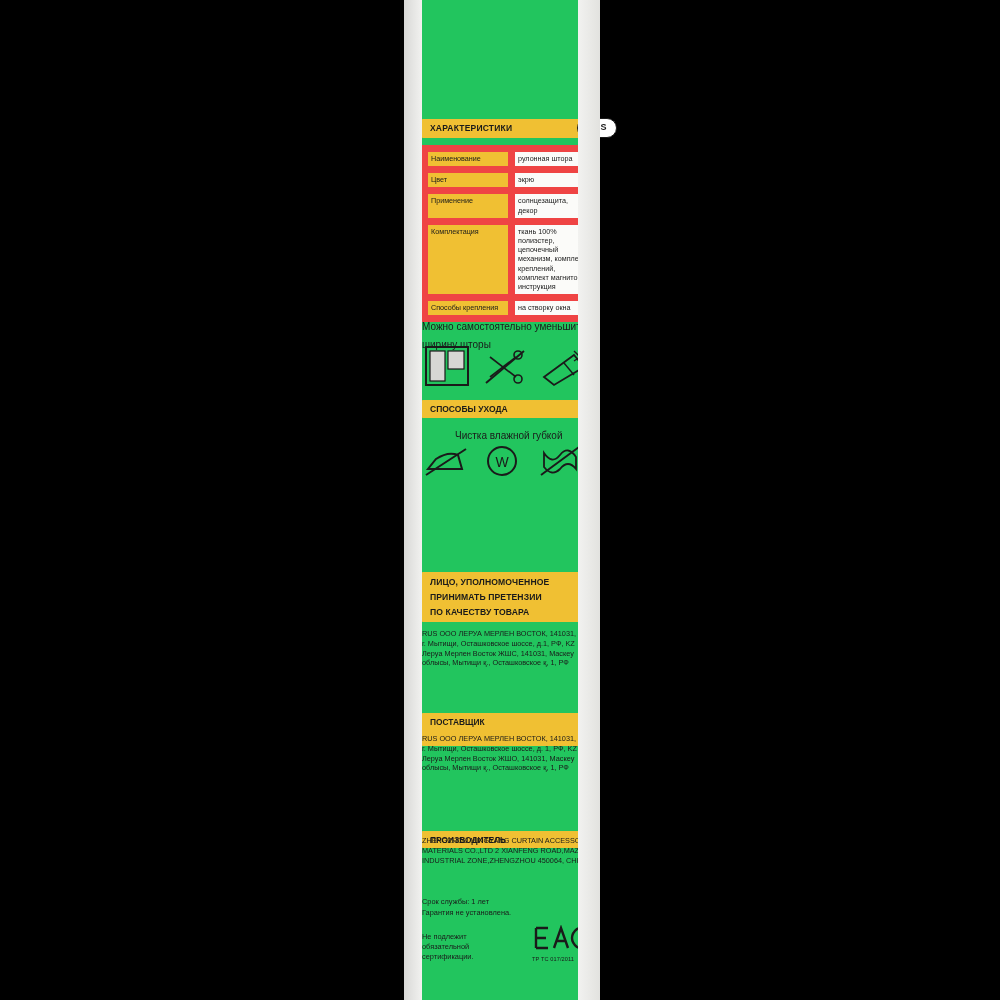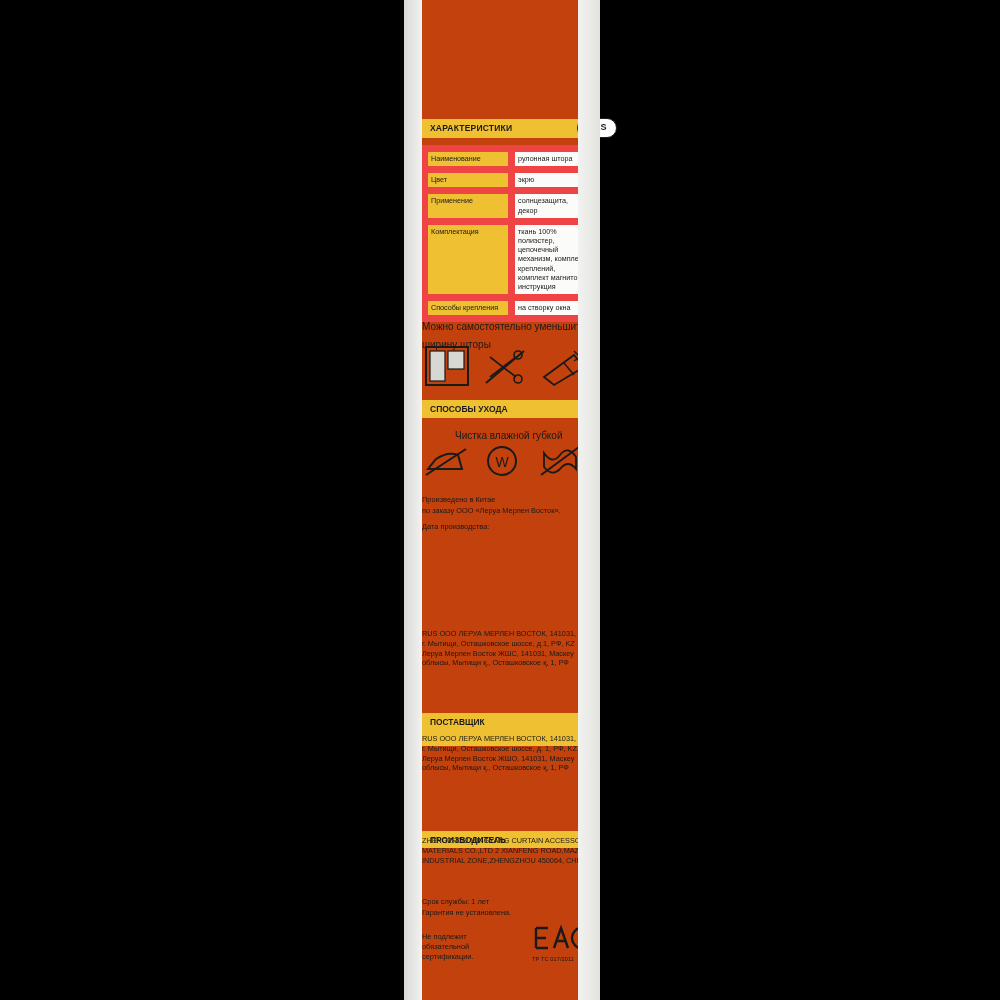--- a/index.html
+++ b/index.html
@@ -19,21 +19,21 @@
     height: 1000px;
     background: #000000;
   }
   
   .strip {
     position: absolute;
     left: 404px;
     top: 0;
     width: 196px;
     height: 1000px;
-    background: #c2410c;
+    background: #22c55e;
     box-shadow: 0 0 0 0 #000;
   }
   
   .strip-shade-l {
     position: absolute;
     left: 404px; top: 0;
     width: 18px; height: 1000px;
     background: linear-gradient(to right, #d8d8d6, #f2f2f0);
     pointer-events: none;
   }
@@ -396,27 +396,26 @@
           </svg>
         </span>
         <span>
           <svg width="44" height="36" viewBox="0 0 44 36" style="position:absolute;left:114px;top:0;">
             <path d="M6 10 Q14 22 22 12 Q30 2 38 14 L38 26 Q30 16 22 26 Q14 34 6 24 Z" fill="none" stroke="#1a1a1a" stroke-width="1.8"></path>
             <line x1="3" y1="32" x2="41" y2="4" stroke="#1a1a1a" stroke-width="2"></line>
           </svg>
         </span>
       </div>
 
-      <div class="origin">
-        <div>Произведено в Китае</div>
-        <div>по заказу ООО «Леруа Мерлен Восток».</div>
-        <span class="gap"></span>
-        <div>Дата производства:</div>
-      </div>
-
+
+      <div class="hdr-claims">
+        <div class="l l1">ЛИЦО, УПОЛНОМОЧЕННОЕ</div>
+        <div class="l l2">ПРИНИМАТЬ ПРЕТЕНЗИИ</div>
+        <div class="l l3">ПО КАЧЕСТВУ ТОВАРА</div>
+      </div>
       <div class="claims-body">RUS ООО ЛЕРУА МЕРЛЕН ВОСТОК, 141031, МО, г. Мытищи, Осташковское шоссе, д.1, РФ, KZ Леруа Мерлен Восток ЖШС, 141031, Маскеу облысы, Мытищи қ., Осташковское қ, 1, РФ</div>
 
       <div class="hdr-supplier">
         <span>ПОСТАВЩИК</span>
       </div>
       <div class="supplier-body">RUS ООО ЛЕРУА МЕРЛЕН ВОСТОК, 141031, МО, г. Мытищи, Осташковское шоссе, д. 1, РФ, KZ Леруа Мерлен Восток ЖШО, 141031, Маскеу облысы, Мытищи қ., Осташковское қ, 1, РФ</div>
 
       <div class="hdr-manu">
         <span>ПРОИЗВОДИТЕЛЬ</span>
       </div>

